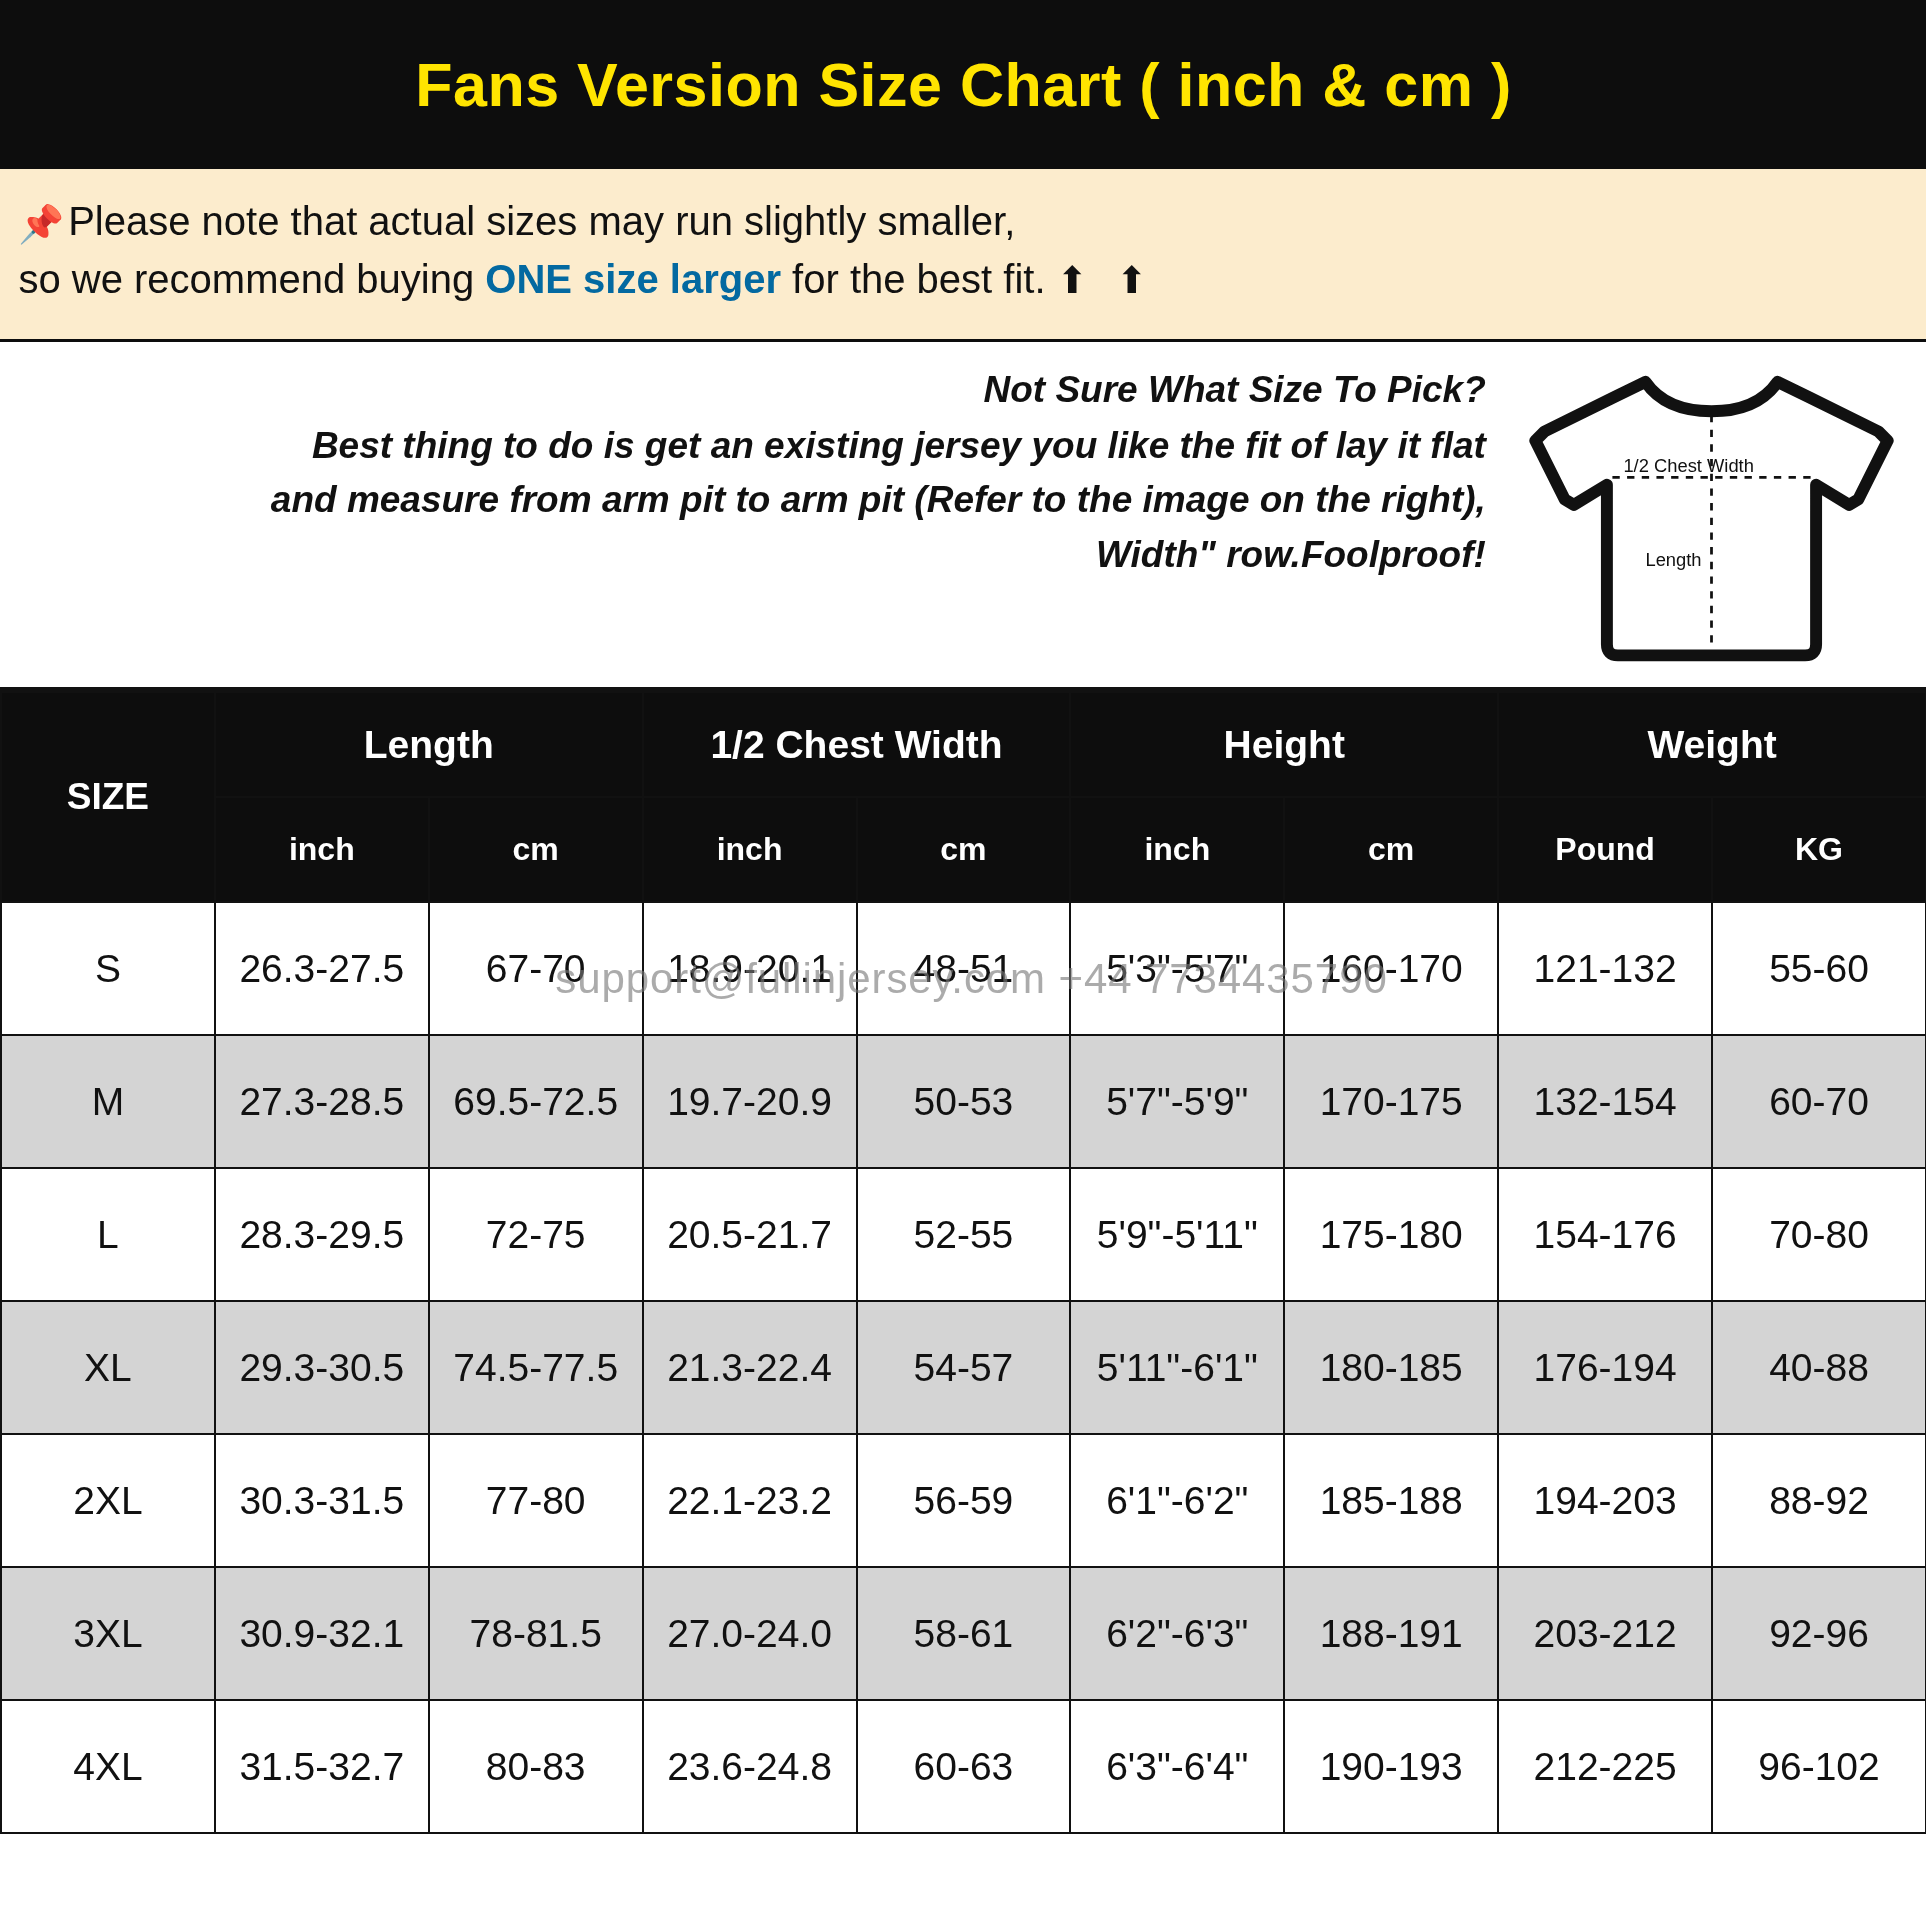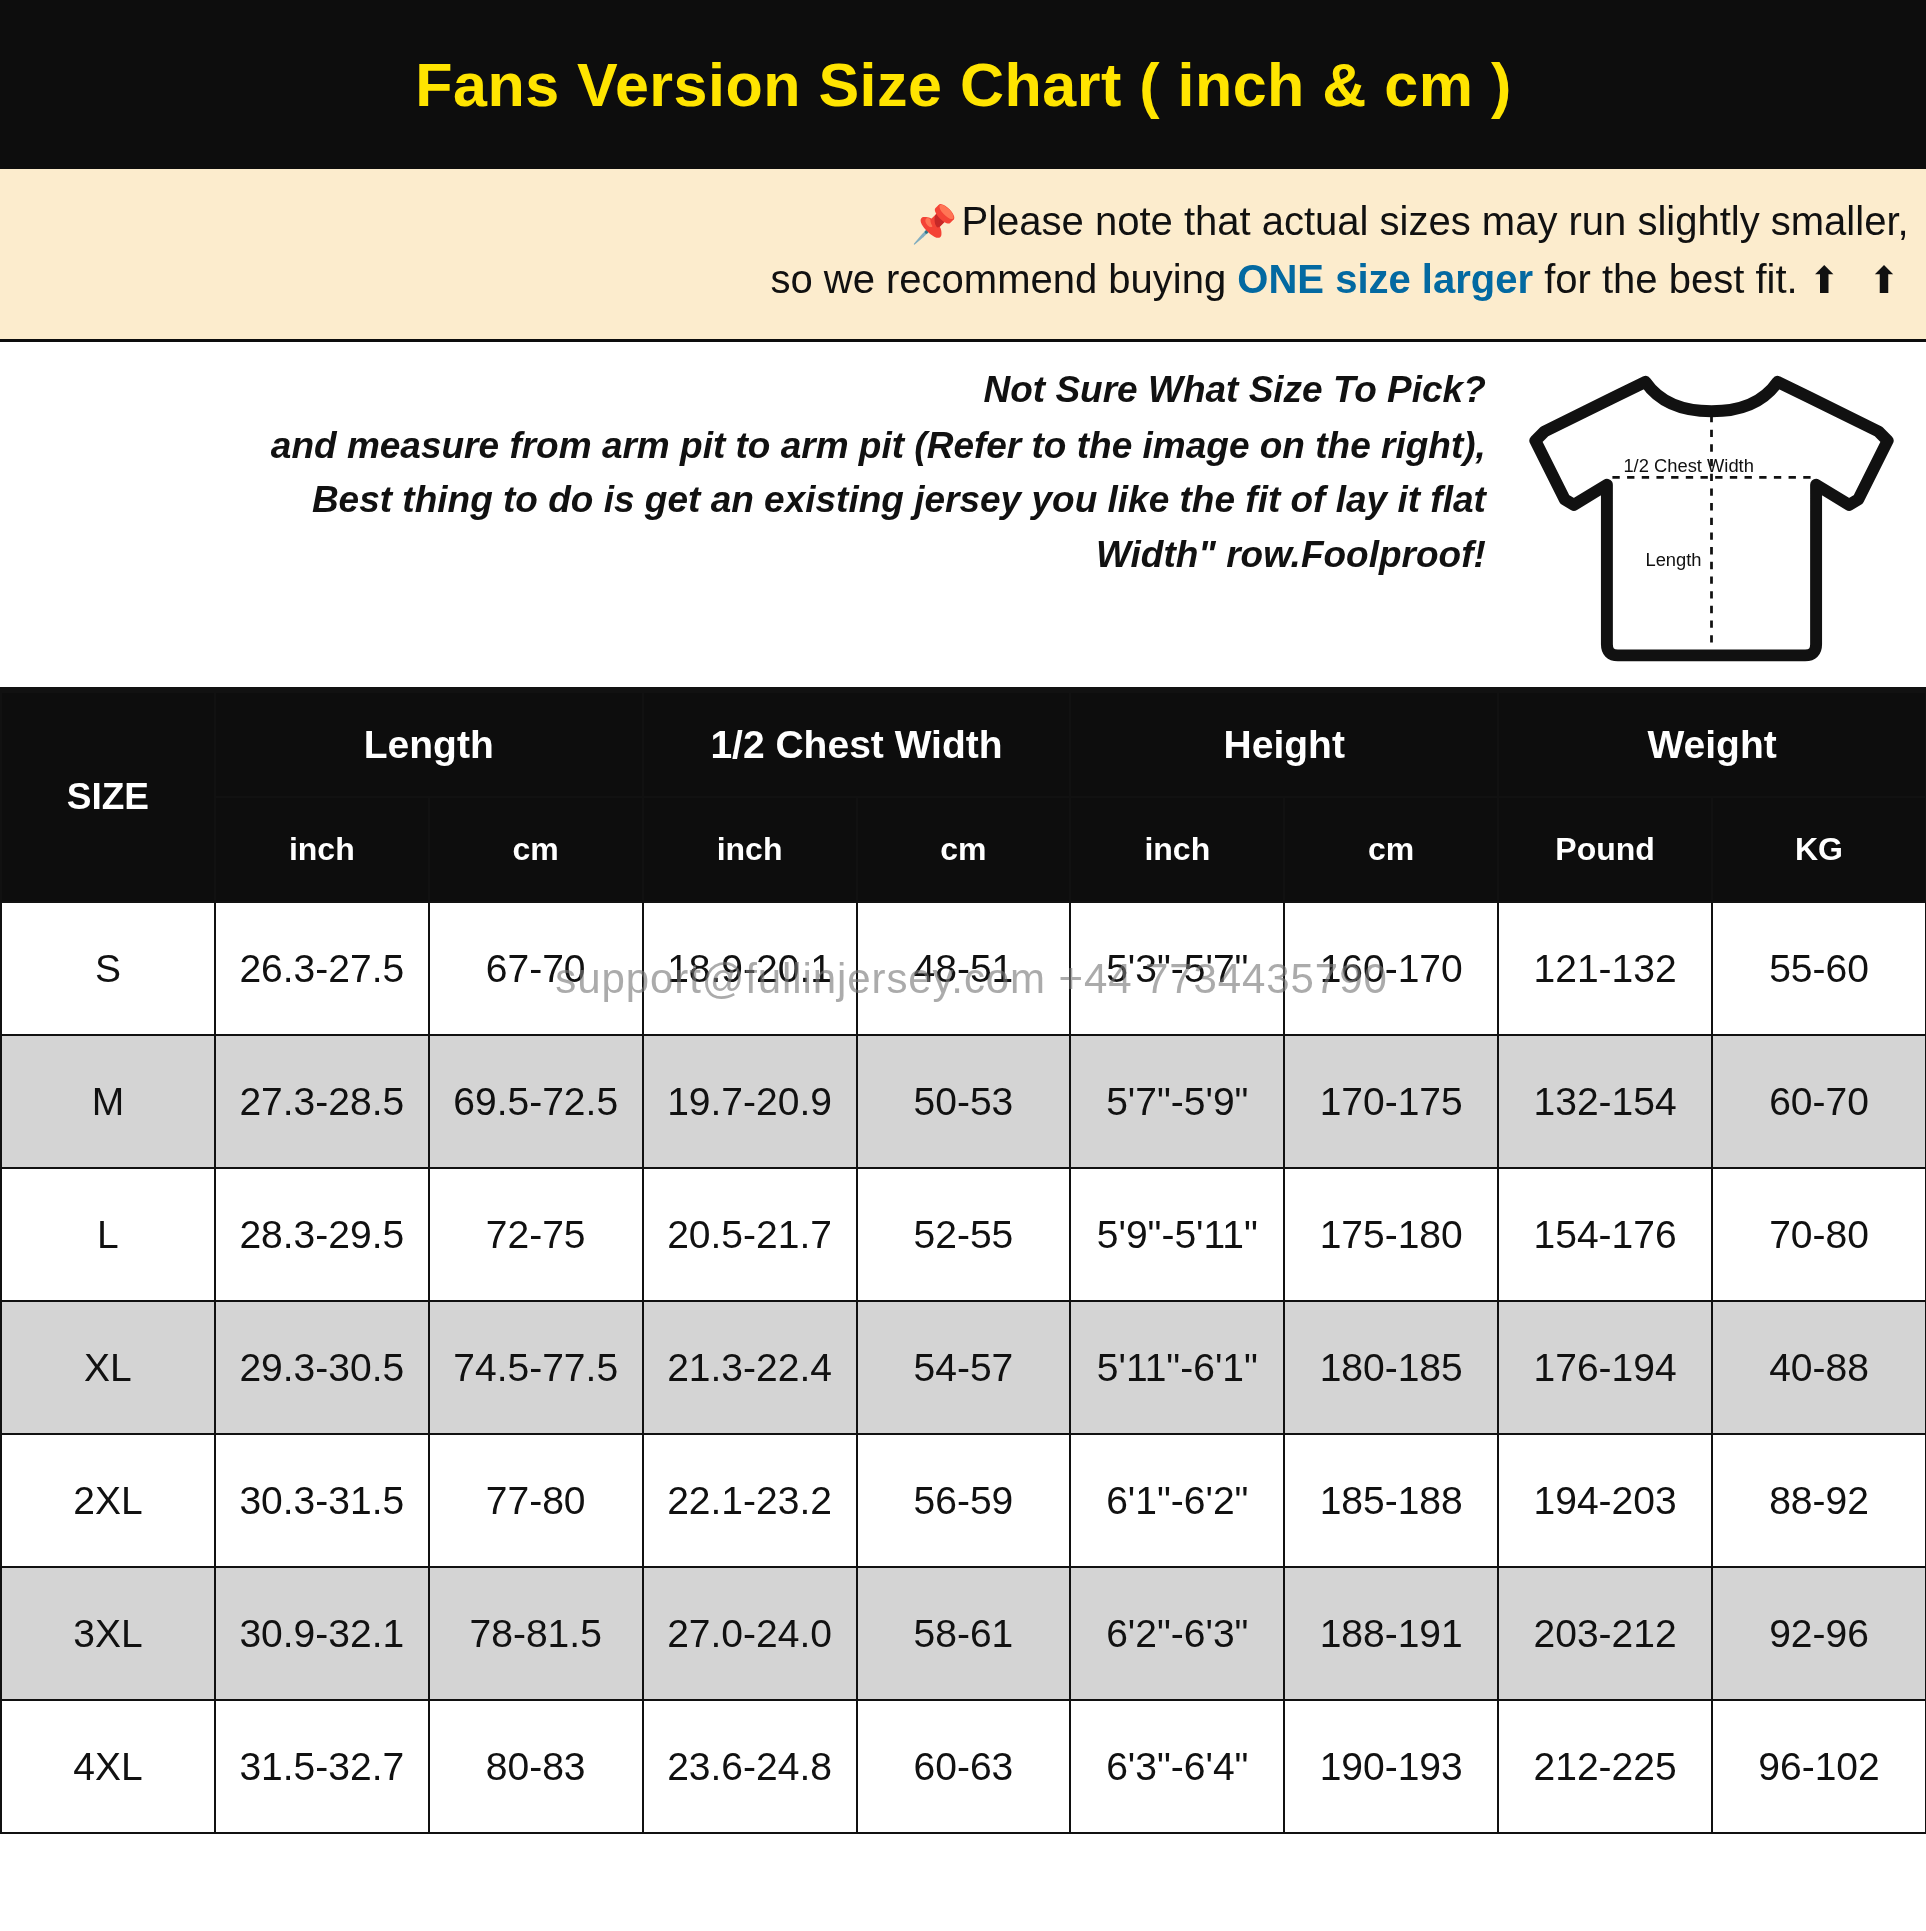--- a/index.html
+++ b/index.html
@@ -35,21 +35,21 @@
     font-size: 61px;
     font-weight: bold;
     letter-spacing: 0.5px;
     font-family: "Liberation Sans", sans-serif;
   }
 
   
   .note-band {
     background: #fceccd;
     padding: 24px 18.4px 31px 18.4px;
-    text-align: right;
+    text-align: left;
     border-bottom: 3.7px solid #0d0d0d;
   }
   .note-line {
     font-size: 40px;
     color: #111111;
     line-height: 1.42;
     font-weight: normal;
   }
   .pin-icon {
     font-size: 37px;
@@ -176,22 +176,22 @@
       <span class="pin-icon">📌</span><span>Please note that actual sizes may run slightly smaller,</span>
     </div>
     <div class="note-line">
       <span>so we recommend buying </span><span class="red-bold">ONE size larger</span><span> for the best fit. </span><span class="arrows">⬆ ⬆</span>
     </div>
   </div>
 
   <div class="info-section">
     <div class="info-text">
       <div class="info-head">Not Sure What Size To Pick?</div>
+      <div class="info-body">Best thing to do is get an existing jersey you like the fit of lay it flat</div>
       <div class="info-body">and measure from arm pit to arm pit (Refer to the image on the right),</div>
-      <div class="info-body">Best thing to do is get an existing jersey you like the fit of lay it flat</div>
       <div class="info-body">Width" row.Foolproof!</div>
     </div>
     <div class="info-img">
       <svg width="367" height="303" viewBox="0 0 400 330">
         <path d="M128 14 L95 30 L18 68 L8 78 L40 142 L50 148 L86 126 L86 300 Q86 312 98 312 L302 312 Q314 312 314 300 L314 126 L350 148 L360 142 L392 78 L382 68 L305 30 L272 14 Q250 46 200 46 Q150 46 128 14 Z" fill="#ffffff" stroke="#111111" stroke-width="13" stroke-linejoin="round"></path>
         <line x1="200" y1="50" x2="200" y2="300" stroke="#111111" stroke-width="3" stroke-dasharray="8,8"></line>
         <line x1="92" y1="118" x2="308" y2="118" stroke="#111111" stroke-width="3" stroke-dasharray="8,8"></line>
         <text x="104" y="112" font-family="Liberation Sans, sans-serif" font-size="20" fill="#111111">1/2 Chest Width</text>
         <text x="128" y="215" font-family="Liberation Sans, sans-serif" font-size="20" fill="#111111">Length</text>
       </svg>

